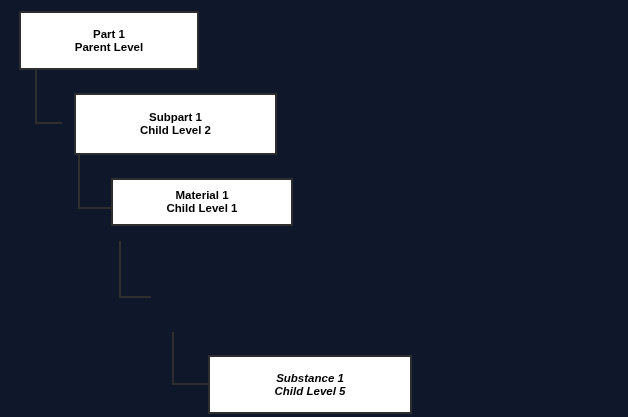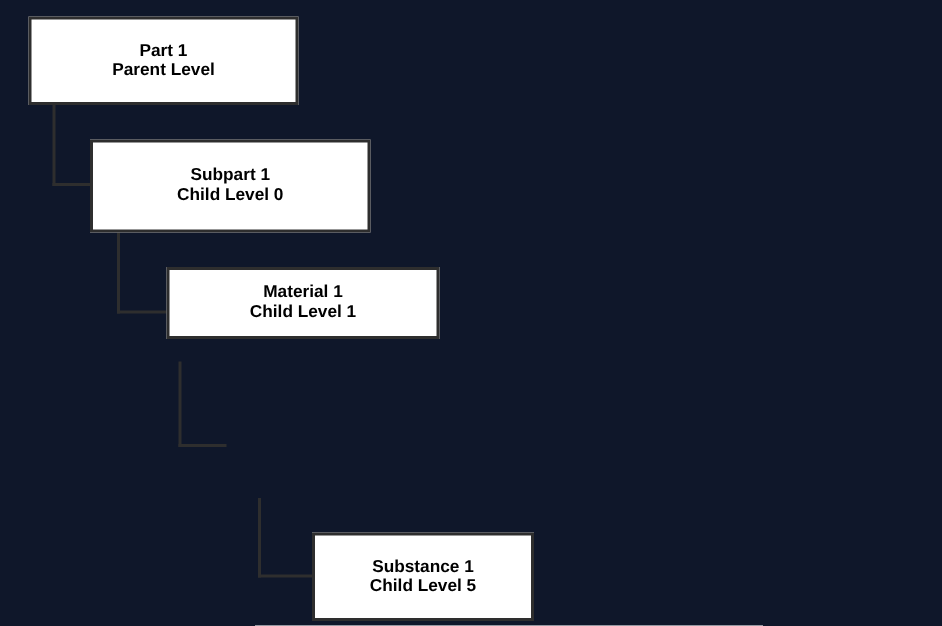--- a/index.html
+++ b/index.html
@@ -46,29 +46,29 @@
   <div class="conn" style="left: 35px; top: 70px; width: 27px; height: 54px;"></div>
   <div class="conn" style="left: 78px; top: 155px; width: 33px; height: 54px;"></div>
   <div class="conn" style="left: 119px; top: 241px; width: 32px; height: 57px;"></div>
   <div class="conn" style="left: 172px; top: 332px; width: 36px; height: 53px;"></div>
 
   <div class="node" style="left: 19px; top: 11px; width: 180px; height: 59px;">
     <div>Part 1</div>
     <div>Parent Level</div>
   </div>
 
-  <div class="node" style="left: 60px; top: 93px; width: 187px; height: 62px;">
+  <div class="node" style="left: 74px; top: 93px; width: 203px; height: 62px;">
     <div>Subpart 1</div>
-    <div>Child Level 0</div>
+    <div>Child Level 2</div>
   </div>
 
   <div class="node" style="left: 111px; top: 178px; width: 182px; height: 48px;">
     <div>Material 1</div>
     <div>Child Level 1</div>
   </div>
 
 
-  <div class="node" style="left: 208px; top: 355px; width: 148px; height: 59px;">
+  <div class="node" style="left: 208px; top: 355px; width: 204px; height: 59px; font-style: italic;">
     <div>Substance 1</div>
     <div>Child Level 5</div>
   </div>
 
 </div>
 
 </body></html>

